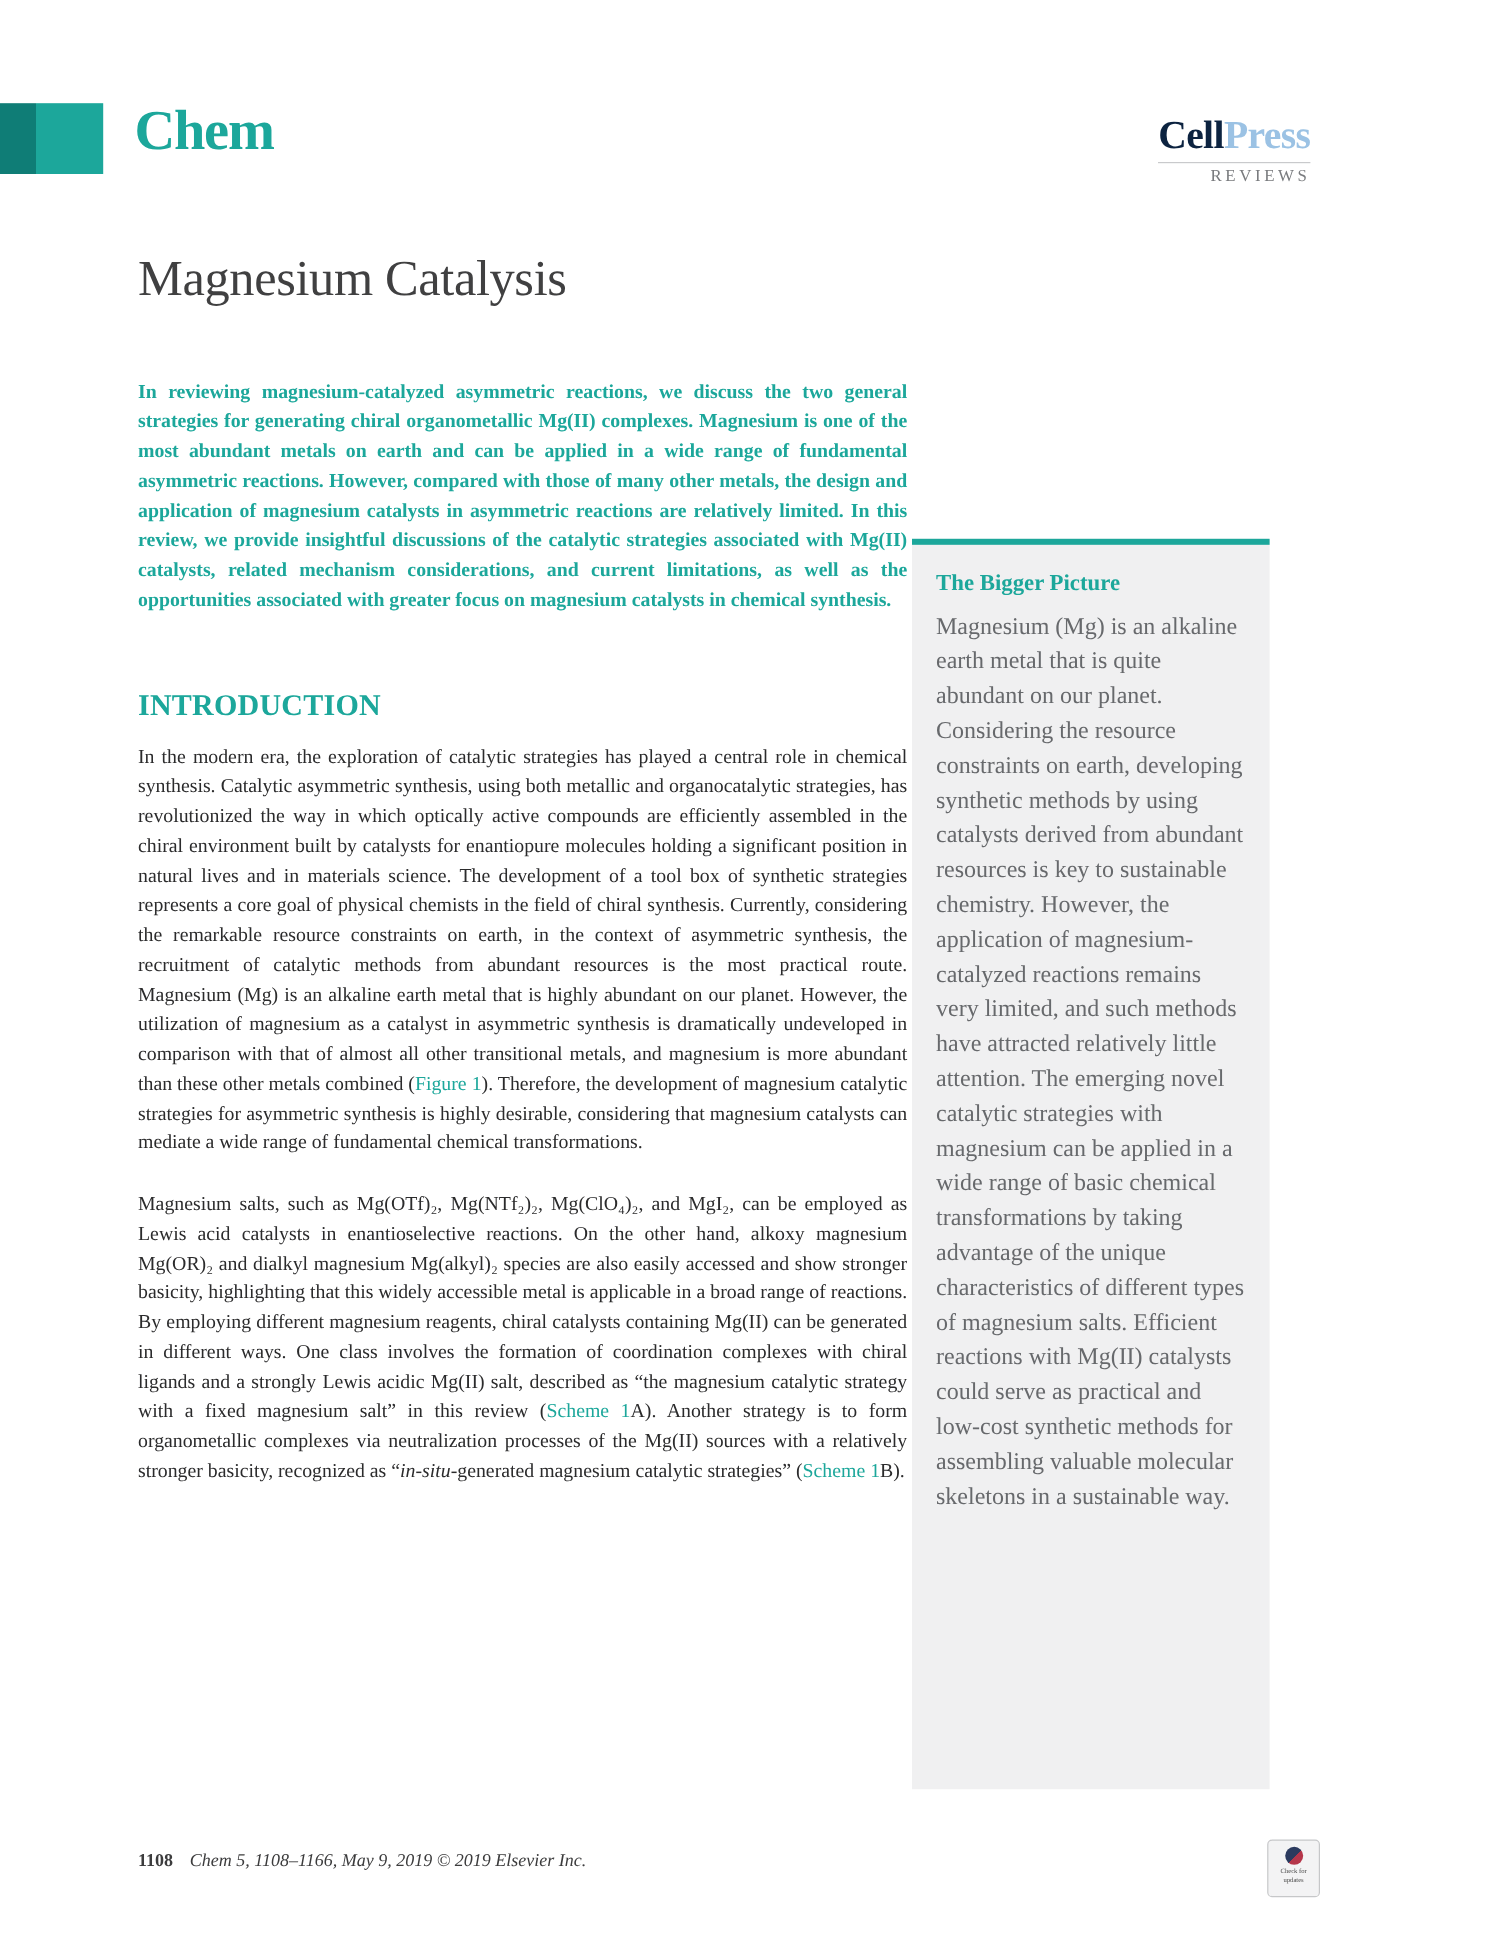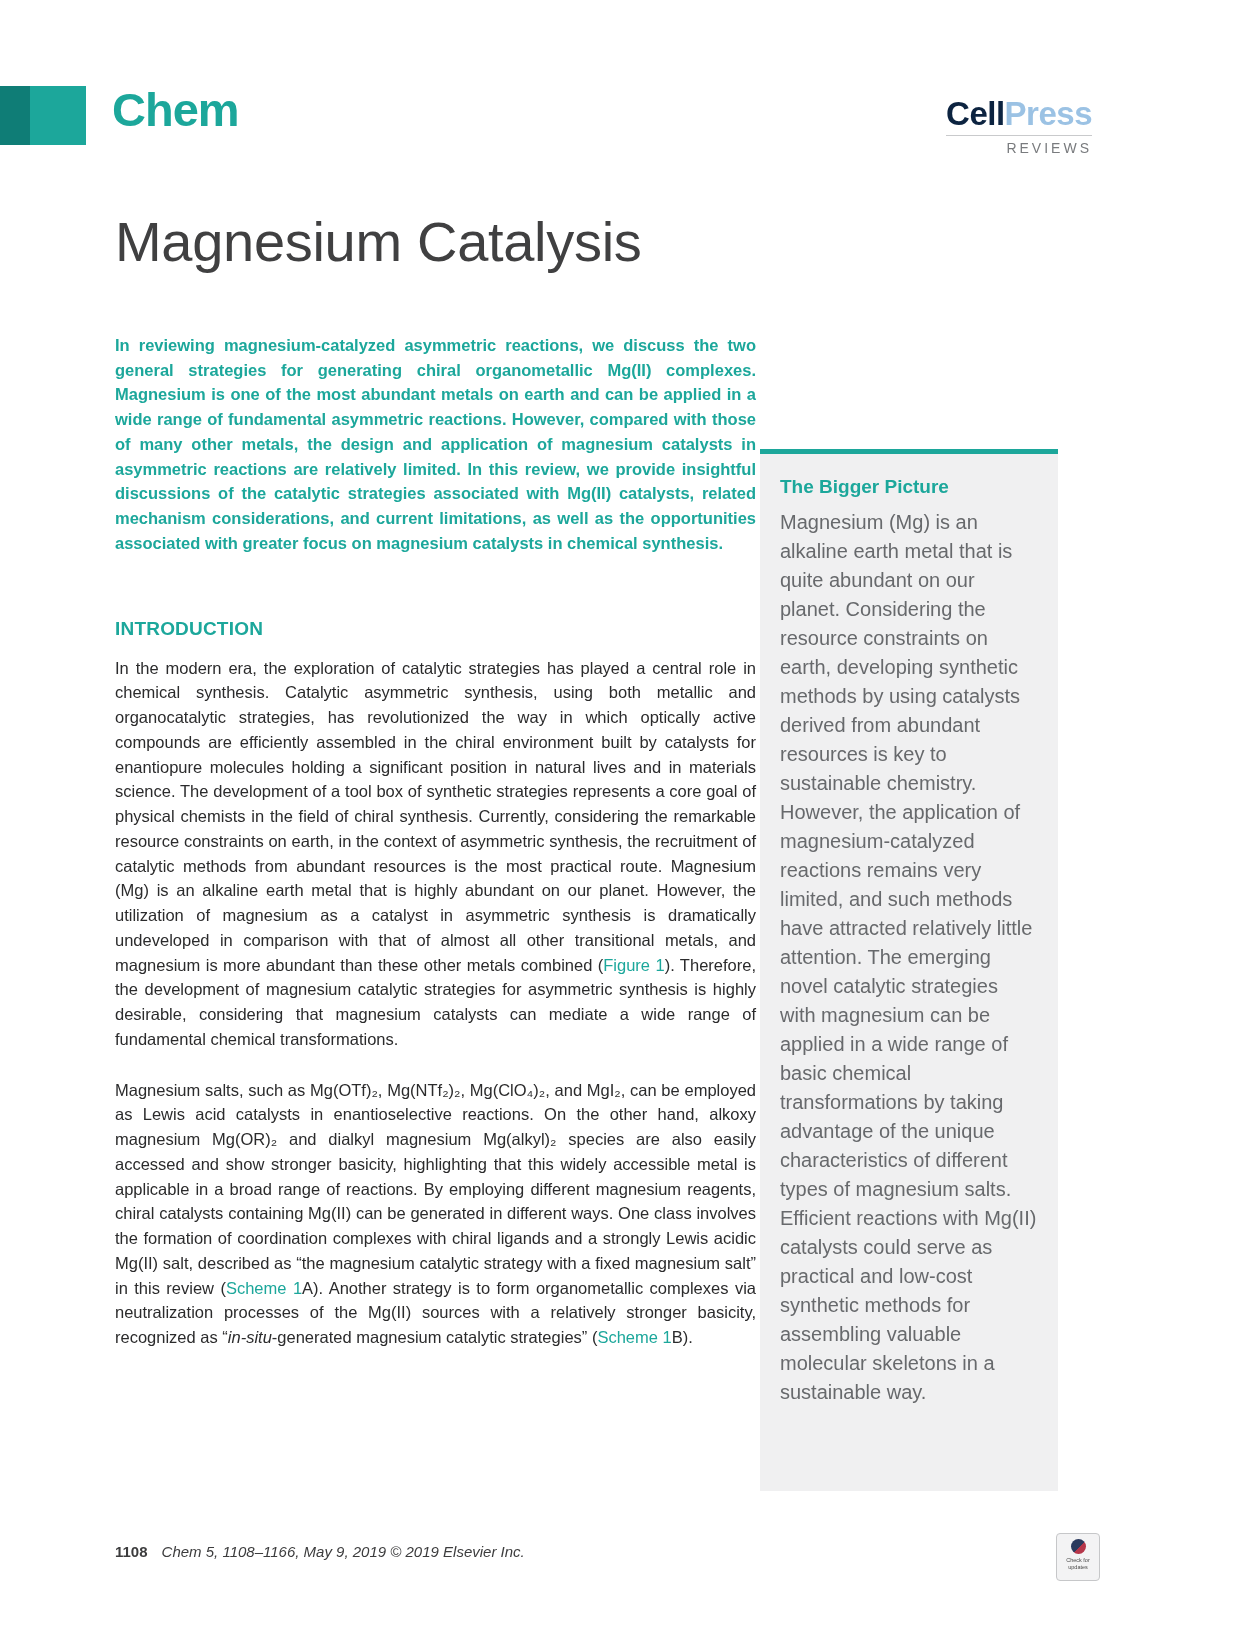--- a/index.html
+++ b/index.html
@@ -9,42 +9,42 @@
     --press-light:#9bc2e4;
     --sidebar-bg:#f0f0f1;
     --text-dark:#2b2b2c;
     --text-gray:#67696c;
     --label-gray:#97a3a1;
   }
   *{box-sizing:border-box;}
   html,body{margin:0;padding:0;background:#ffffff;}
   .page{
     position:relative;width:1257px;height:1632px;background:#fff;overflow:hidden;
-    font-family:Liberation Sans, sans-serif;
+    font-family:Liberation Serif, serif;
     border-radius:28px;
   }
   
   .corner-bar{position:absolute;left:0;top:86px;width:86px;height:59px;display:flex;}
   .bar-dark{width:30px;background:var(--bar-dark);}
   .bar-light{flex:1;background:var(--accent);}
   .chem-logo{position:absolute;left:112px;top:82px;font-size:47px;font-weight:700;color:var(--accent);letter-spacing:-1px;}
   .cellpress{position:absolute;top:97px;right:165px;text-align:right;}
   .cp-word{font-size:33px;font-weight:700;letter-spacing:-0.5px;line-height:1;padding-bottom:5px;border-bottom:1.5px solid #c9cacc;}
   .cp-cell{color:var(--cell-dark);}
   .cp-press{color:var(--press-light);}
   .cp-reviews{margin-top:4px;font-size:14px;color:#797b7e;letter-spacing:3px;}
   
   .main-col{position:absolute;left:115px;top:196px;width:641px;}
   .review-label{font-size:27px;font-weight:700;color:var(--label-gray);}
-  .title{margin:10px 0 12px;font-size:56px;font-weight:400;color:#404041;line-height:1.3;letter-spacing:-0.3px;}
+  .title{margin:10px 0 12px;font-size:42px;font-weight:400;color:#404041;line-height:1.3;letter-spacing:-0.3px;}
   .title-line{display:block;}
   .authors{margin-top:34px;font-size:20px;color:#404041;}
   .authors sup{font-size:12px;color:var(--accent);}
   .abstract{margin:54px 0 0;font-size:16.5px;font-weight:700;color:var(--accent);line-height:1.5;text-align:justify;}
-  .section-heading{margin:62px 0 16px;font-size:19px;font-weight:700;color:var(--accent);letter-spacing:0.2px;}
+  .section-heading{margin:62px 0 16px;font-size:25px;font-weight:700;color:var(--accent);letter-spacing:0.2px;}
   .body-para{margin:0 0 26px;font-size:16.5px;color:var(--text-dark);line-height:1.5;text-align:justify;}
   .inline-link{color:var(--accent);cursor:pointer;}
   .em{font-style:italic;}
   
   .bigger-picture{
     position:absolute;left:760px;top:449px;width:298px;height:1042px;
     background:var(--sidebar-bg);border-top:5px solid var(--accent);padding:14px 20px 0;
   }
   .bigger-picture h3{margin:8px 0 10px;font-size:19px;font-weight:700;color:var(--accent);}
   .bigger-picture p{margin:0;font-size:20px;color:var(--text-gray);line-height:1.45;}

